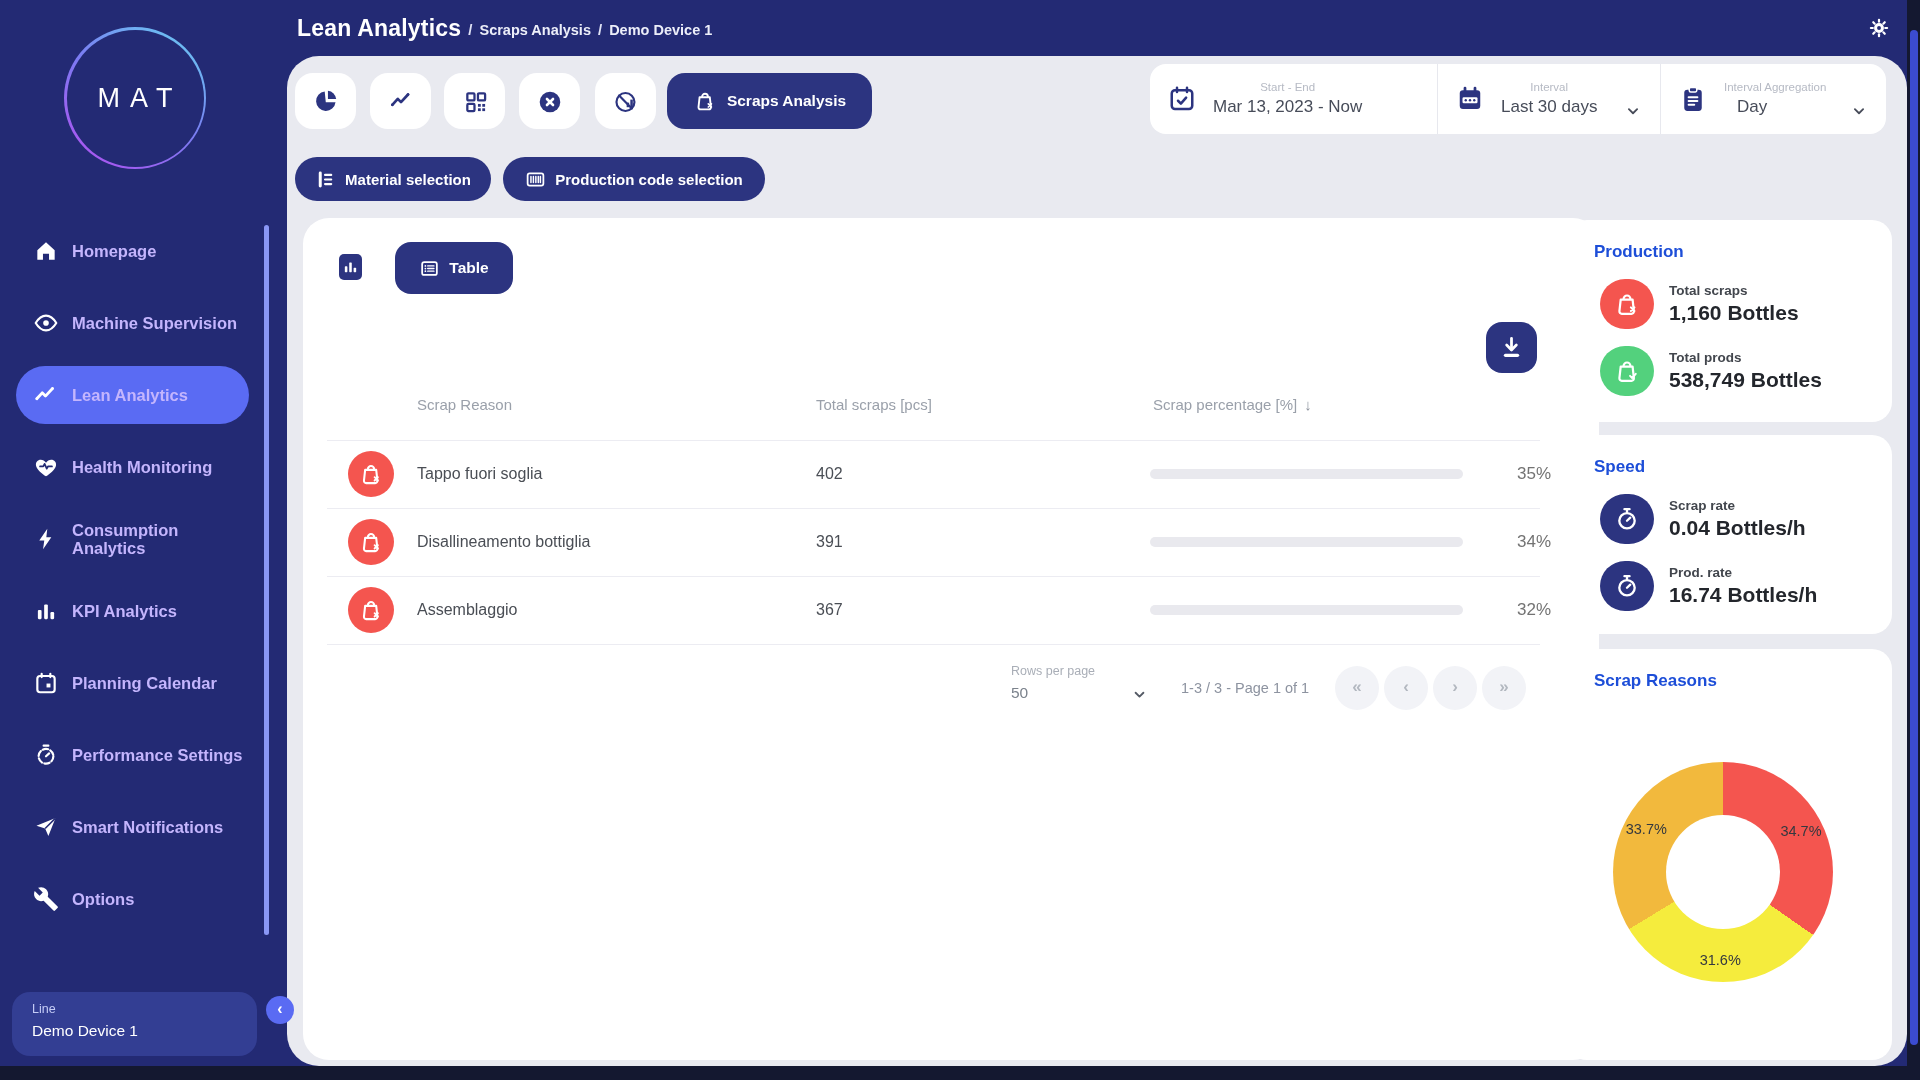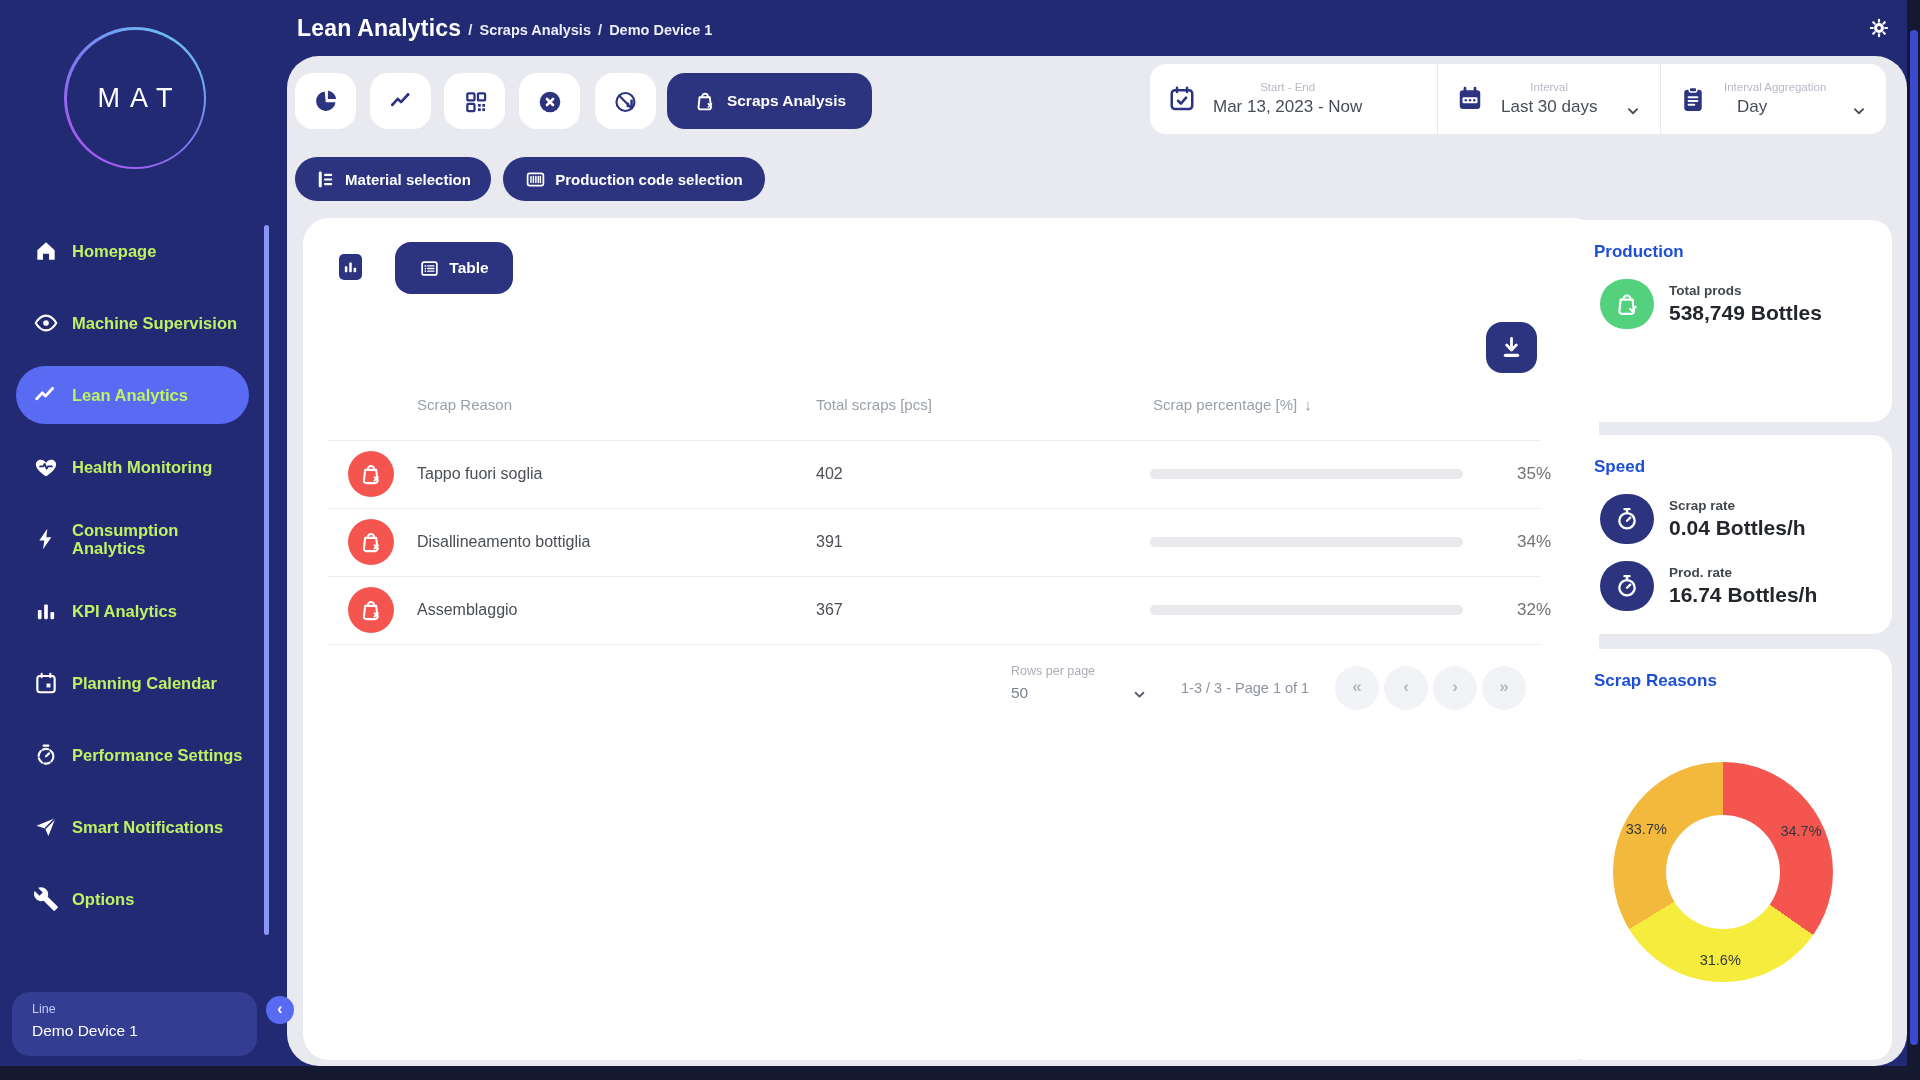--- a/index.html
+++ b/index.html
@@ -32,21 +32,21 @@
   .logo-inner { width:100%; height:100%; border-radius:50%; background:var(--navy,#232a74);
           display:flex; align-items:center; justify-content:center; }
   .logo-text { font-size:27px; font-weight:400; letter-spacing:10px; margin-left:10px; color:#fff; }
 
   .nav { position:absolute; left:0; top:215px; width:287px; }
   .nav-item { position:relative; height:72px; display:flex; align-items:center; cursor:pointer; }
   .nav-item.active::before { content:""; position:absolute; left:16px; top:7px; width:233px; height:58px;
           border-radius:29px; background:var(--accent,#5a6bf3); }
   .nav-icon { position:relative; width:26px; height:26px; margin-left:33px; flex:none; color:#fff; }
   .nav-label { position:relative; margin-left:13px; width:172px; font-size:16.5px; font-weight:700;
-          line-height:1.12; color:#bef264; }
+          line-height:1.12; color:#c4b5fd; }
   .nav-scrollbar { position:absolute; left:264px; top:225px; width:5px; height:710px;
           border-radius:3px; background:#8a97f5; cursor:pointer; }
 
   .device-card { position:absolute; left:12px; top:992px; width:245px; height:64px; border-radius:18px;
           background:#333e93; cursor:pointer; z-index:5; padding:10px 20px; }
   .device-label { font-size:12.5px; color:#c6cdf7; }
   .device-value { font-size:15.5px; color:#fff; margin-top:6px; }
   .collapse-btn { position:absolute; left:266px; top:996px; width:28px; height:28px; border-radius:50%;
           background:var(--accent,#5a6bf3); border:none; color:#fff; font-size:16px; font-weight:700;
           display:flex; align-items:center; justify-content:center; cursor:pointer; z-index:41; padding-bottom:2px; }
@@ -546,20 +546,33 @@
           <span>›</span>
         </button>
       <button class="pg-btn" style="left:1179px;">
           <span>»</span>
         </button>
     </section>
 
     <section class="panel panel-production">
       <div class="panel-title">Production</div>
       <div class="panel-stat">
+        <span class="stat-pill red">
+          <svg viewBox="0 0 24 24" fill="none" stroke="currentColor" stroke-width="1.9" stroke-linecap="round" stroke-linejoin="round">
+          <path d="M6.6 8.2h10.2l1.1 10a2 2 0 0 1-2 2.2H7.5a2 2 0 0 1-2-2.2z"></path>
+              <path d="M9.1 7.6a2.9 2.9 0 0 1 5.8 0"></path>
+          <path d="M15.3 14.9l3.1 3.1M18.4 14.9l-3.1 3.1" stroke-width="1.7"></path>
+            </svg>
+          </span>
+        <span>
+          <span class="stat-label" style="display:block;">Total scraps</span>
+          <span class="stat-value" style="display:block;">1,160 Bottles</span>
+        </span>
+      </div>
+      <div class="panel-stat">
         <span class="stat-pill green">
           <svg viewBox="0 0 24 24" fill="none" stroke="currentColor" stroke-width="1.9" stroke-linecap="round" stroke-linejoin="round">
           <path d="M6.6 8.2h10.2l1.1 10a2 2 0 0 1-2 2.2H7.5a2 2 0 0 1-2-2.2z"></path>
               <path d="M9.1 7.6a2.9 2.9 0 0 1 5.8 0"></path>
           <path d="M14.6 16.2l1.8 1.8 3.1-3.6" stroke-width="1.7"></path>
             </svg>
           </span>
         <span>
           <span class="stat-label" style="display:block;">Total prods</span>
           <span class="stat-value" style="display:block;">538,749 Bottles</span>

